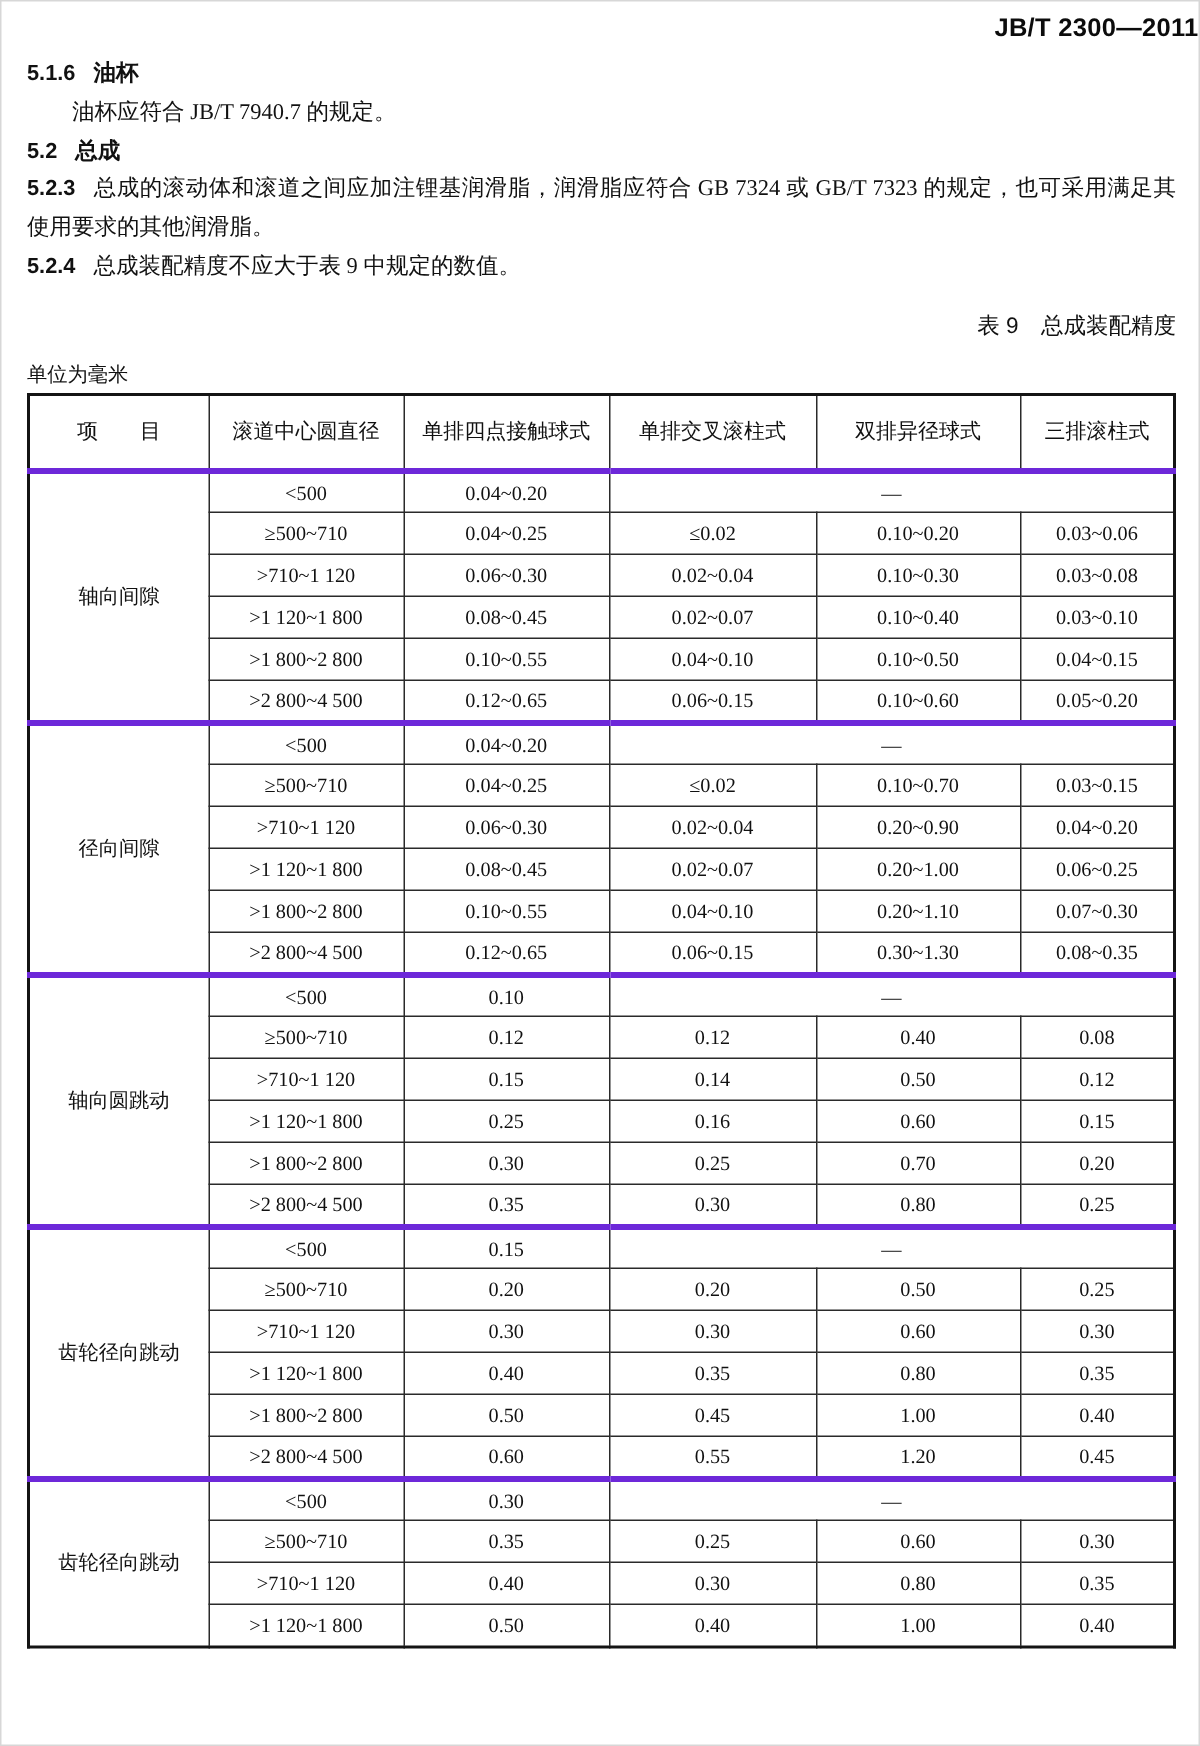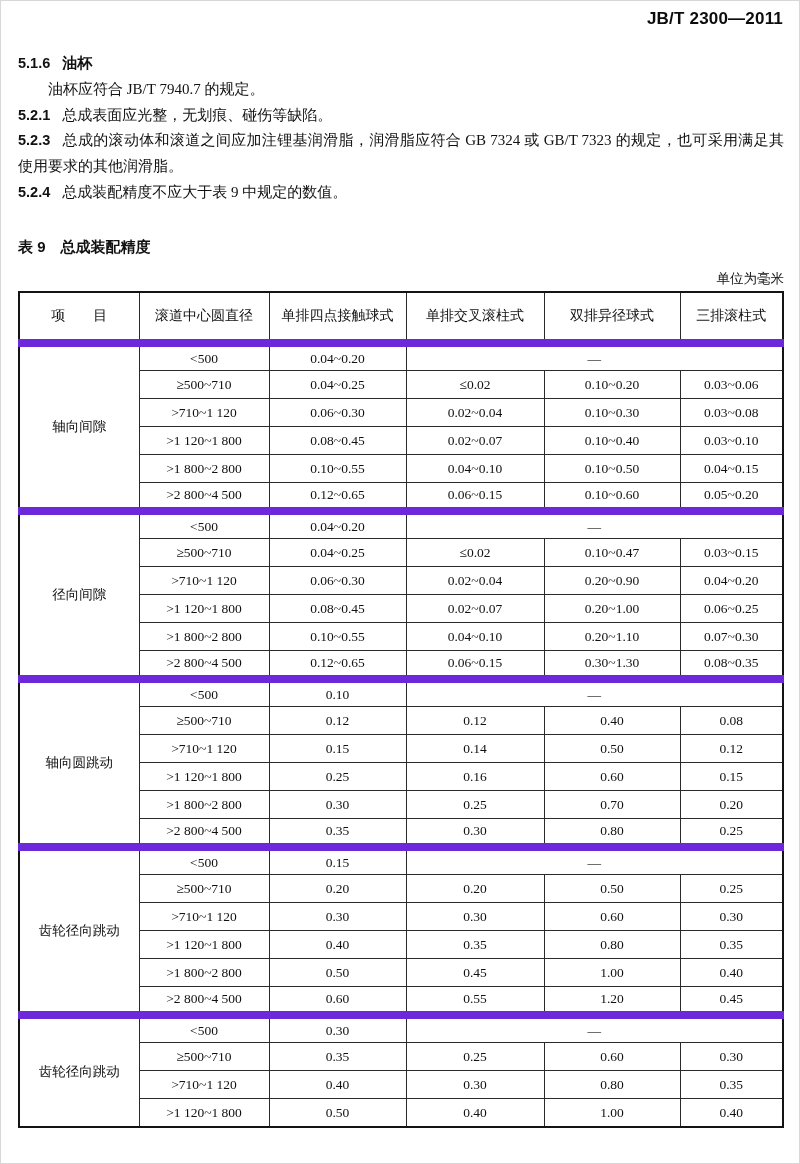--- a/index.html
+++ b/index.html
@@ -10,48 +10,47 @@
     color:#111111;
     position:relative;
     overflow:hidden;
   }
   .page {
     position:absolute; inset:0;
     border:1px solid #d7d7d7;
     background:#ffffff;
   }
   .doc-header {
-    position:absolute; top:8px; right:16px;
+    position:absolute; top:8px; right:0;
     font-family:"Liberation Sans","DejaVu Sans",sans-serif;
     font-weight:bold; font-size:17px; letter-spacing:0.2px;
     color:#0c0c0c;
   }
   .content {
-    position:absolute; top:50px; left:17px; width:766px;
+    position:absolute; top:36px; left:17px; width:766px;
   }
   .content p, .content h3 {
     margin:0; font-size:15px; line-height:25.8px; font-weight:normal;
     text-align:justify;
   }
   .clause-num {
     font-family:"Liberation Sans","DejaVu Sans",sans-serif;
     font-weight:bold; font-size:14.5px;
     margin-right:12px;
   }
   .head-title { font-weight:bold; }
   .indent { text-indent:2em; }
   .table-title {
-    margin-top:28px;
-    text-align:left;
+    margin-top:13px;
+    text-align:right;
     font-family:"Liberation Sans","DejaVu Sans",sans-serif;
-    font-weight:bold; font-size:15px; line-height:26px;
+    font-weight:normal; font-size:15px; line-height:26px;
   }
   .unit-note {
     margin-top:9px;
-    text-align:right;
     font-size:13.5px; line-height:20px;
   }
   table.precision {
     margin-top:2px;
     border-collapse:collapse;
     width:764px;
     table-layout:fixed;
     border:2px solid #141414;
   }
   table.precision td {
@@ -63,38 +62,38 @@
     padding:0 2px;
     overflow:hidden;
     white-space:nowrap;
   }
   table.precision thead td {
     height:51px;
     font-size:14px;
     border-bottom:2px solid #141414;
     white-space:pre;
   }
-  tr.section-start td { border-top:8px solid #6d28d9; }
+  tr.section-start td { border-top:4px solid #6d28d9; }
   td.item-cell { font-size:14px; white-space:pre; }
 </style>
 </head>
 <body>
 
 <div class="page">
 
   <div class="doc-header">JB/T 2300—2011</div>
 
   <div class="content">
 
     <h3><span class="clause-num">5.1.6</span><span class="head-title">油杯</span></h3>
 
     <p class="indent">油杯应符合 JB/T 7940.7 的规定。</p>
 
-
-    <p><span class="clause-num">5.2.1</span><span>总成表面应光整，无划痕、碰伤等缺陷。</span></p>
+    <h3><span class="clause-num">5.2</span><span class="head-title">总成</span></h3>
+
 
 
     <p><span class="clause-num">5.2.3</span><span>总成的滚动体和滚道之间应加注锂基润滑脂，润滑脂应符合 GB 7324 或 GB/T 7323 的规定，也可采用满足其使用要求的其他润滑脂。</span></p>
 
     <p><span class="clause-num">5.2.4</span><span>总成装配精度不应大于表 9 中规定的数值。</span></p>
 
     <div class="table-title">表 9　总成装配精度</div>
 
     <div class="unit-note">单位为毫米</div>
 
@@ -162,21 +161,21 @@
           <tr class="section-start">
             <td rowspan="6" class="item-cell">径向间隙</td>
             <td>&lt;500</td>
             <td>0.04~0.20</td>
             <td colspan="3">—</td>
           </tr>
           <tr>
             <td>≥500~710</td>
             <td>0.04~0.25</td>
             <td>≤0.02</td>
-            <td>0.10~0.47</td>
+            <td>0.10~0.70</td>
             <td>0.03~0.15</td>
           </tr>
           <tr>
             <td>&gt;710~1 120</td>
             <td>0.06~0.30</td>
             <td>0.02~0.04</td>
             <td>0.20~0.90</td>
             <td>0.04~0.20</td>
           </tr>
           <tr>

